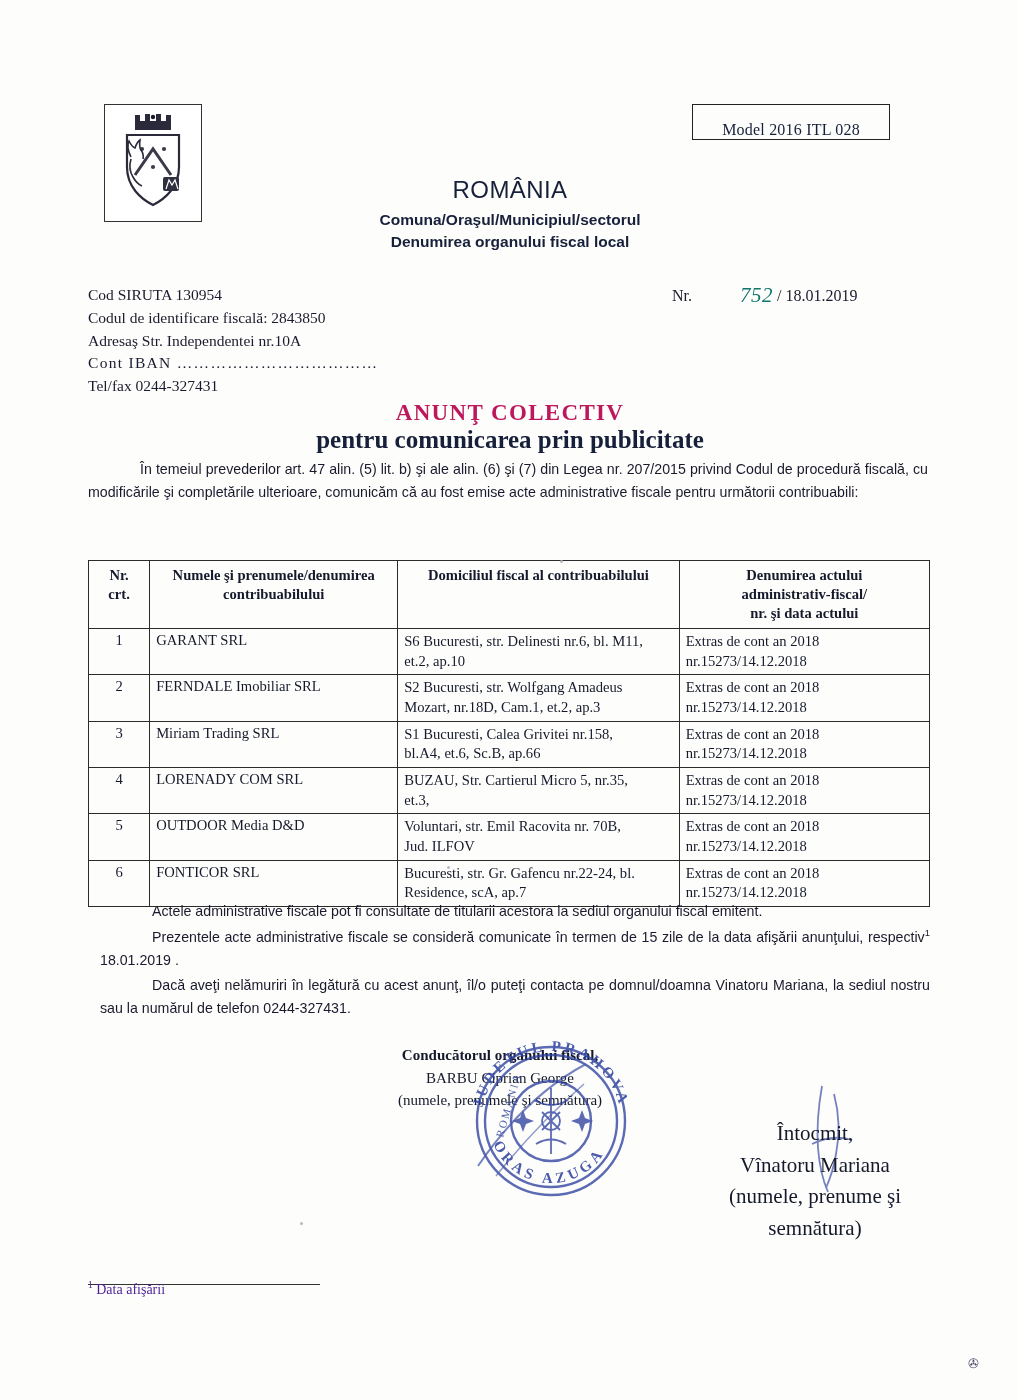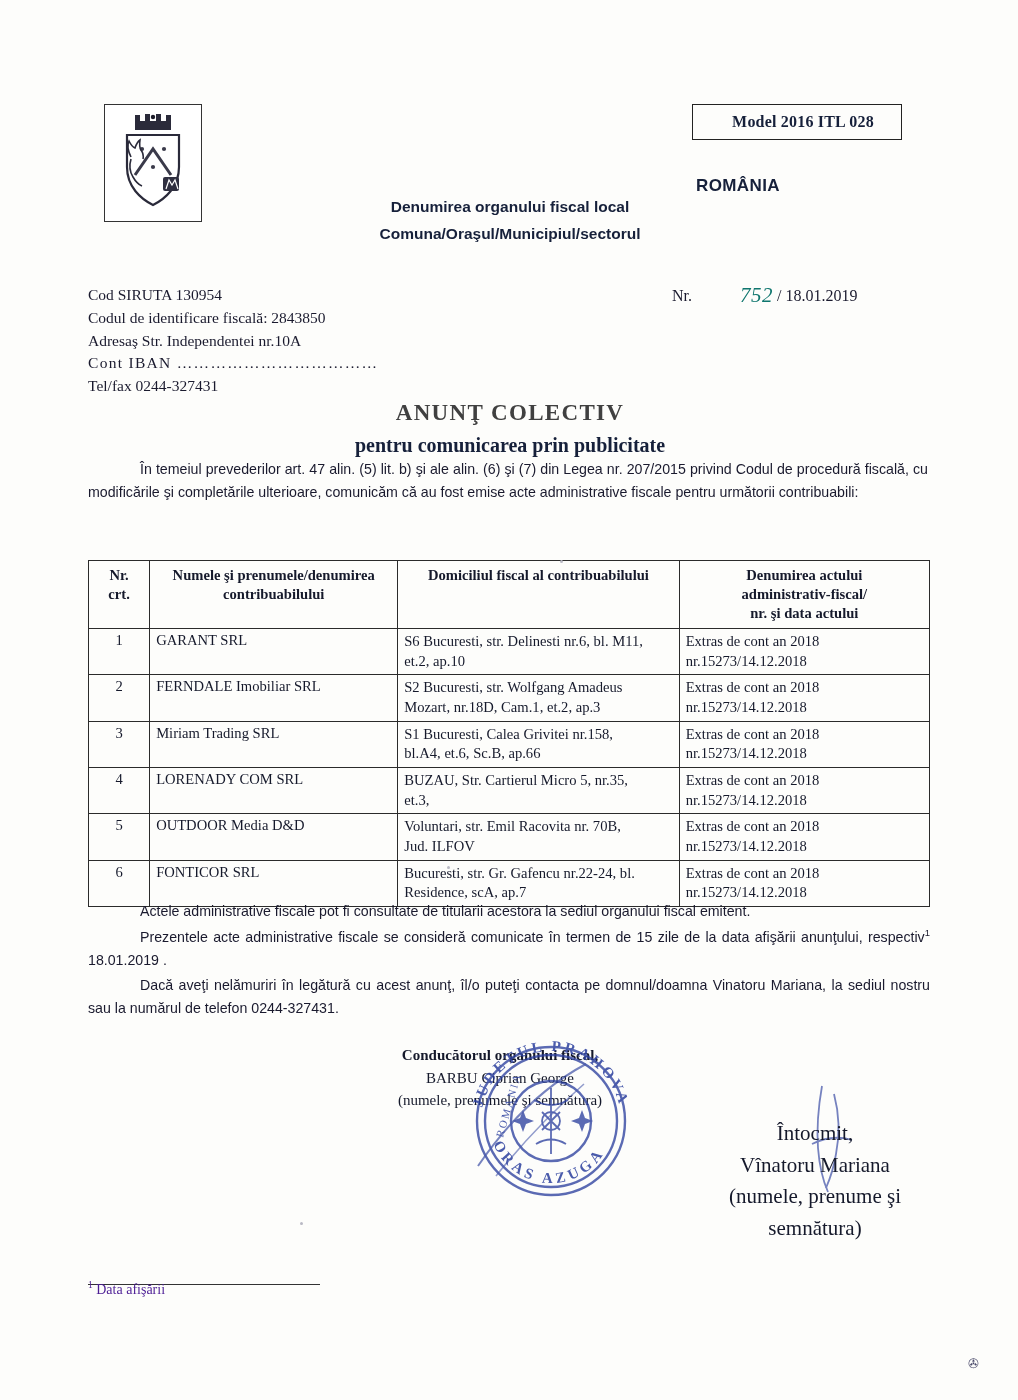--- a/index.html
+++ b/index.html
@@ -23,28 +23,27 @@
 
   
   .model-box {
     position: absolute;
     top: 104px;
     left: 692px;
     width: 196px;
     height: 34px;
     border: 1.5px solid #222;
     display: flex;
-    align-items: center;
+    align-items: flex-end;
     justify-content: center;
     font-family: "Liberation Serif", serif;
     font-size: 16px;
-    font-weight: 700;
+    font-weight: 400;
     letter-spacing: .2px;
     color: #16203a;
-    padding-left: 12px;
   }
 
   .crest {
     position: absolute;
     top: 104px;
     left: 104px;
     width: 96px;
     height: 116px;
     border: 1.2px solid #333;
     background: #fff;
@@ -53,25 +52,24 @@
 
   .country-block {
     position: absolute;
     top: 176px;
     left: 240px;
     width: 540px;
     text-align: center;
   }
   .country-name {
     font-family: "Liberation Sans", sans-serif;
-    font-size: 17px;
-    font-weight: 700;
+    font-size: 24px;
+    font-weight: 400;
     letter-spacing: .4px;
     color: #16203a;
-    text-align: right;
   }
   .country-sub {
     font-family: "Liberation Sans", sans-serif;
     font-size: 15.5px;
     font-weight: 700;
     color: #16203a;
     margin-top: 5px;
     line-height: 1.45;
   }
 
@@ -110,26 +108,25 @@
     position: absolute;
     top: 400px;
     left: 160px;
     width: 700px;
     text-align: center;
   }
   .t1 {
     font-size: 23px;
     font-weight: 700;
     letter-spacing: 1.3px;
-    color: #404040;
+    color: #be185d;
   }
   .t2 {
-    font-size: 20px;
+    font-size: 25px;
     font-weight: 700;
-    margin-top: 8px;
     color: #16203a;
   }
 
   
   .intro {
     position: absolute;
     top: 458px;
     left: 88px;
     width: 840px;
     font-family: "Liberation Sans", sans-serif;
@@ -174,21 +171,21 @@
     position: absolute;
     top: 900px;
     left: 88px;
     width: 842px;
     font-family: "Liberation Sans", sans-serif;
     font-size: 14.2px;
     line-height: 1.62;
     text-align: justify;
     color: #1a1a2e;
   }
-  .closing p { margin: 0 0 2px 0; text-indent: 52px; }
+  .closing p { margin: 0 0 2px 12px; text-indent: 52px; }
   sup { font-size: 9.5px; }
 
   
   .sig-left {
     position: absolute;
     top: 1044px;
     left: 360px;
     width: 280px;
     text-align: center;
     font-size: 15px;
@@ -291,22 +288,22 @@
       <path d="M26 52 q-5 -10 -2 -16 q3 6 6 7 q2 -6 5 -8 q-1 7 1 10 q3 4 2 9" fill="none" stroke="#2a2a3a" stroke-width="1.6"></path>
       <path d="M26 54 q-3 10 2 18 q4 7 9 9" fill="none" stroke="#2a2a3a" stroke-width="1.6"></path>
 
       <rect x="58" y="72" width="16" height="14" rx="2" fill="#2f2f40"></rect>
       <path d="M61 84 l3 -9 l3 5 l3 -5 l3 9" fill="none" stroke="#ffffff" stroke-width="1.2"></path>
     </svg>
   </div>
 
   <div class="country-block">
     <div class="country-name">ROMÂNIA</div>
+    <div class="country-sub">Comuna/Oraşul/Municipiul/sectorul</div>
     <div class="country-sub" style="margin-top:0">Denumirea organului fiscal local</div>
-    <div class="country-sub">Comuna/Oraşul/Municipiul/sectorul</div>
   </div>
 
   <div class="ident">
     <div>Cod SIRUTA 130954</div>
     <div>Codul de identificare fiscală: 2843850</div>
     <div>Adresaş Str. Independentei nr.10A</div>
     <div class="dots">Cont IBAN ………………………………</div>
     <div>Tel/fax 0244-327431</div>
   </div>
 

